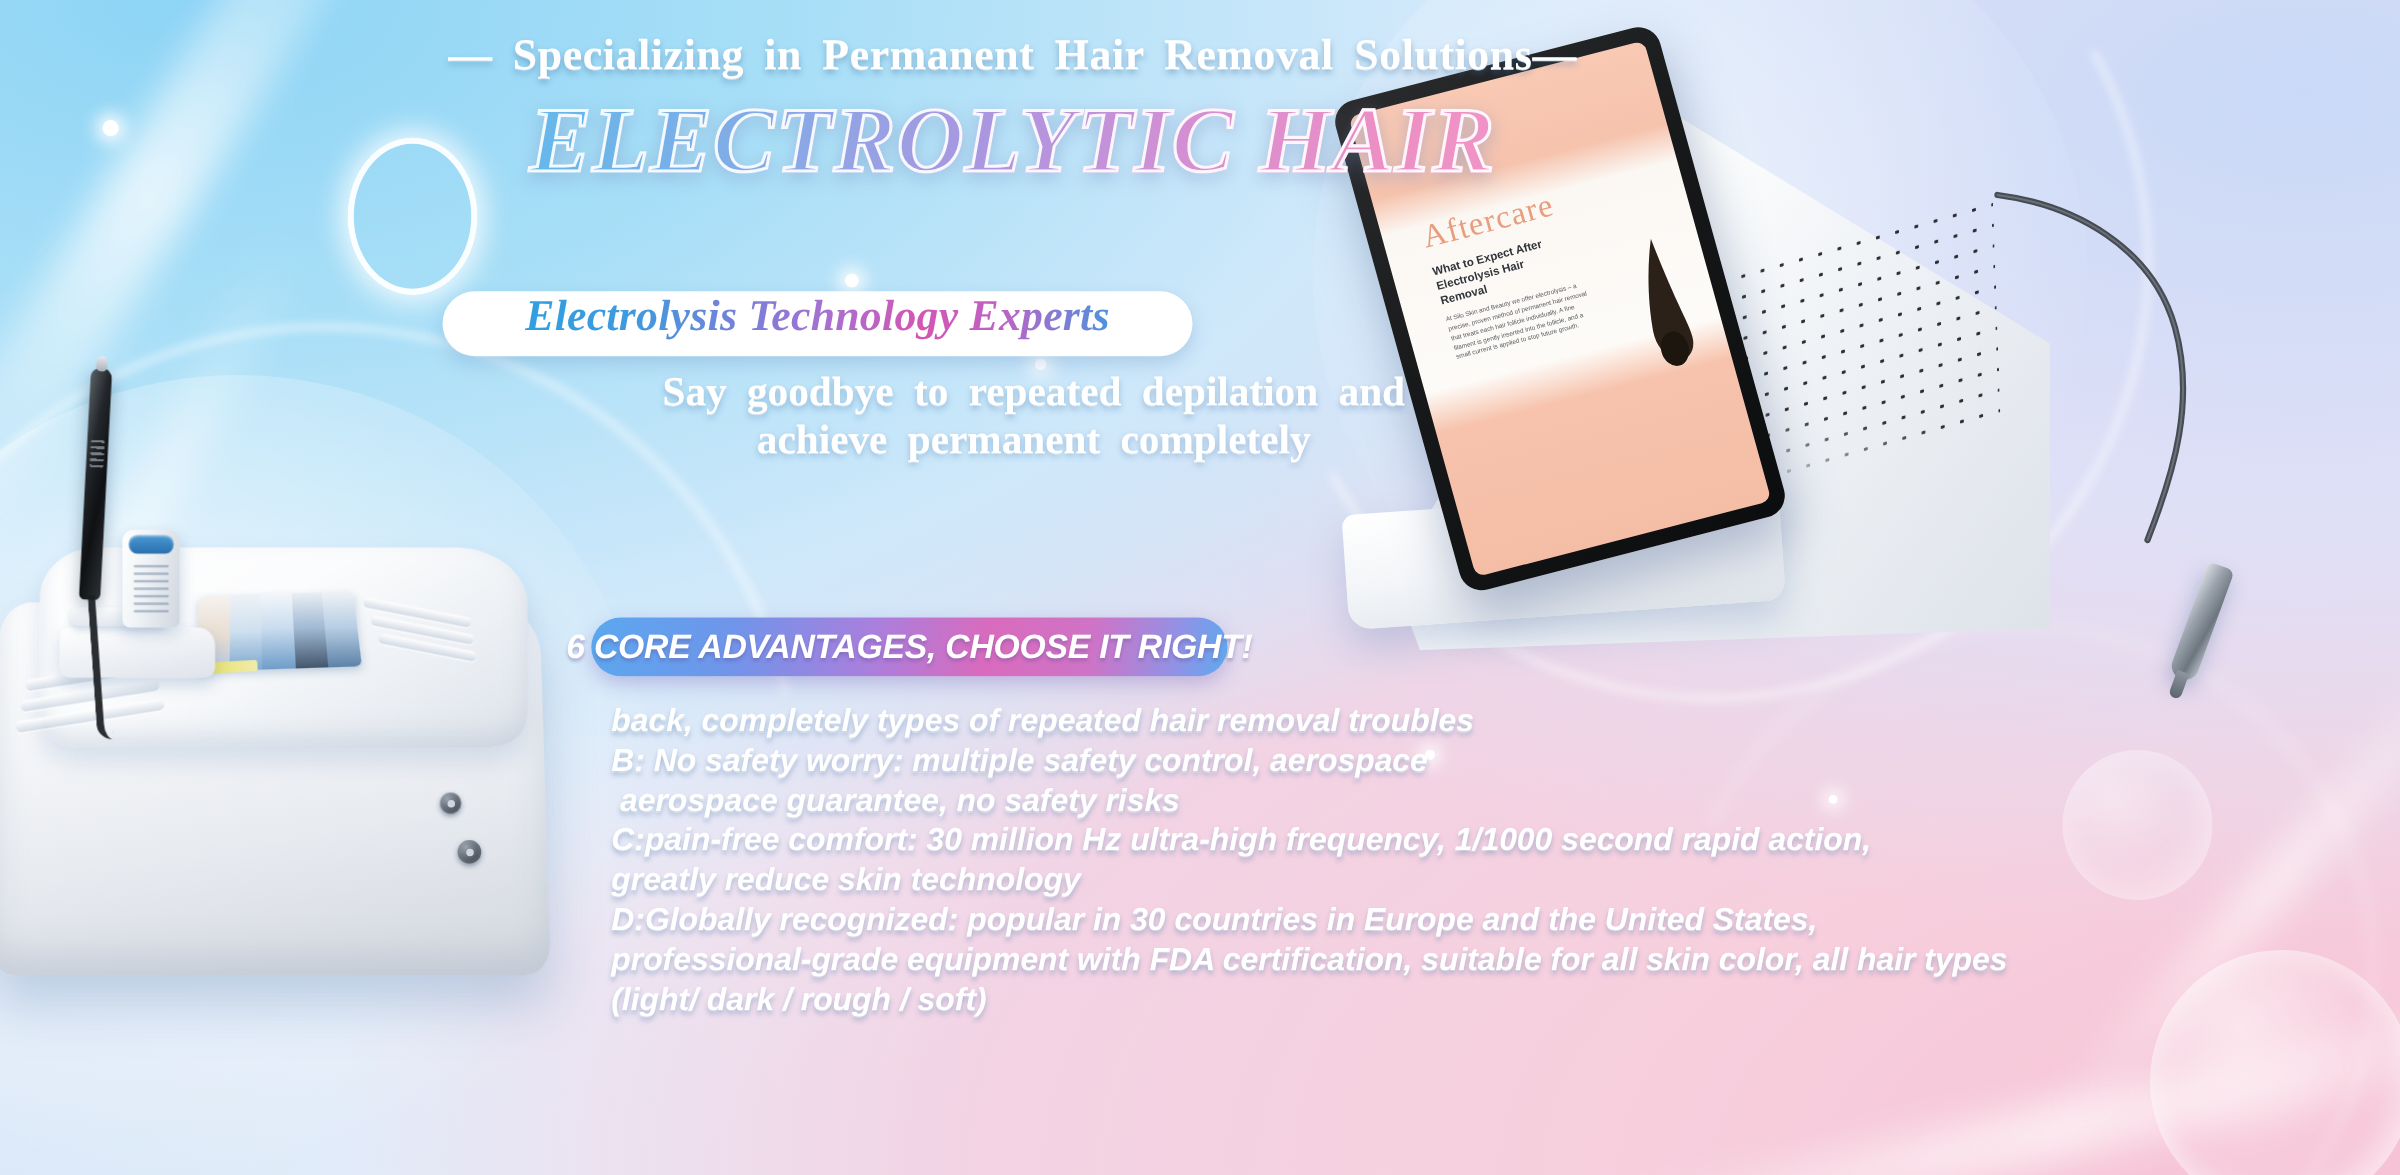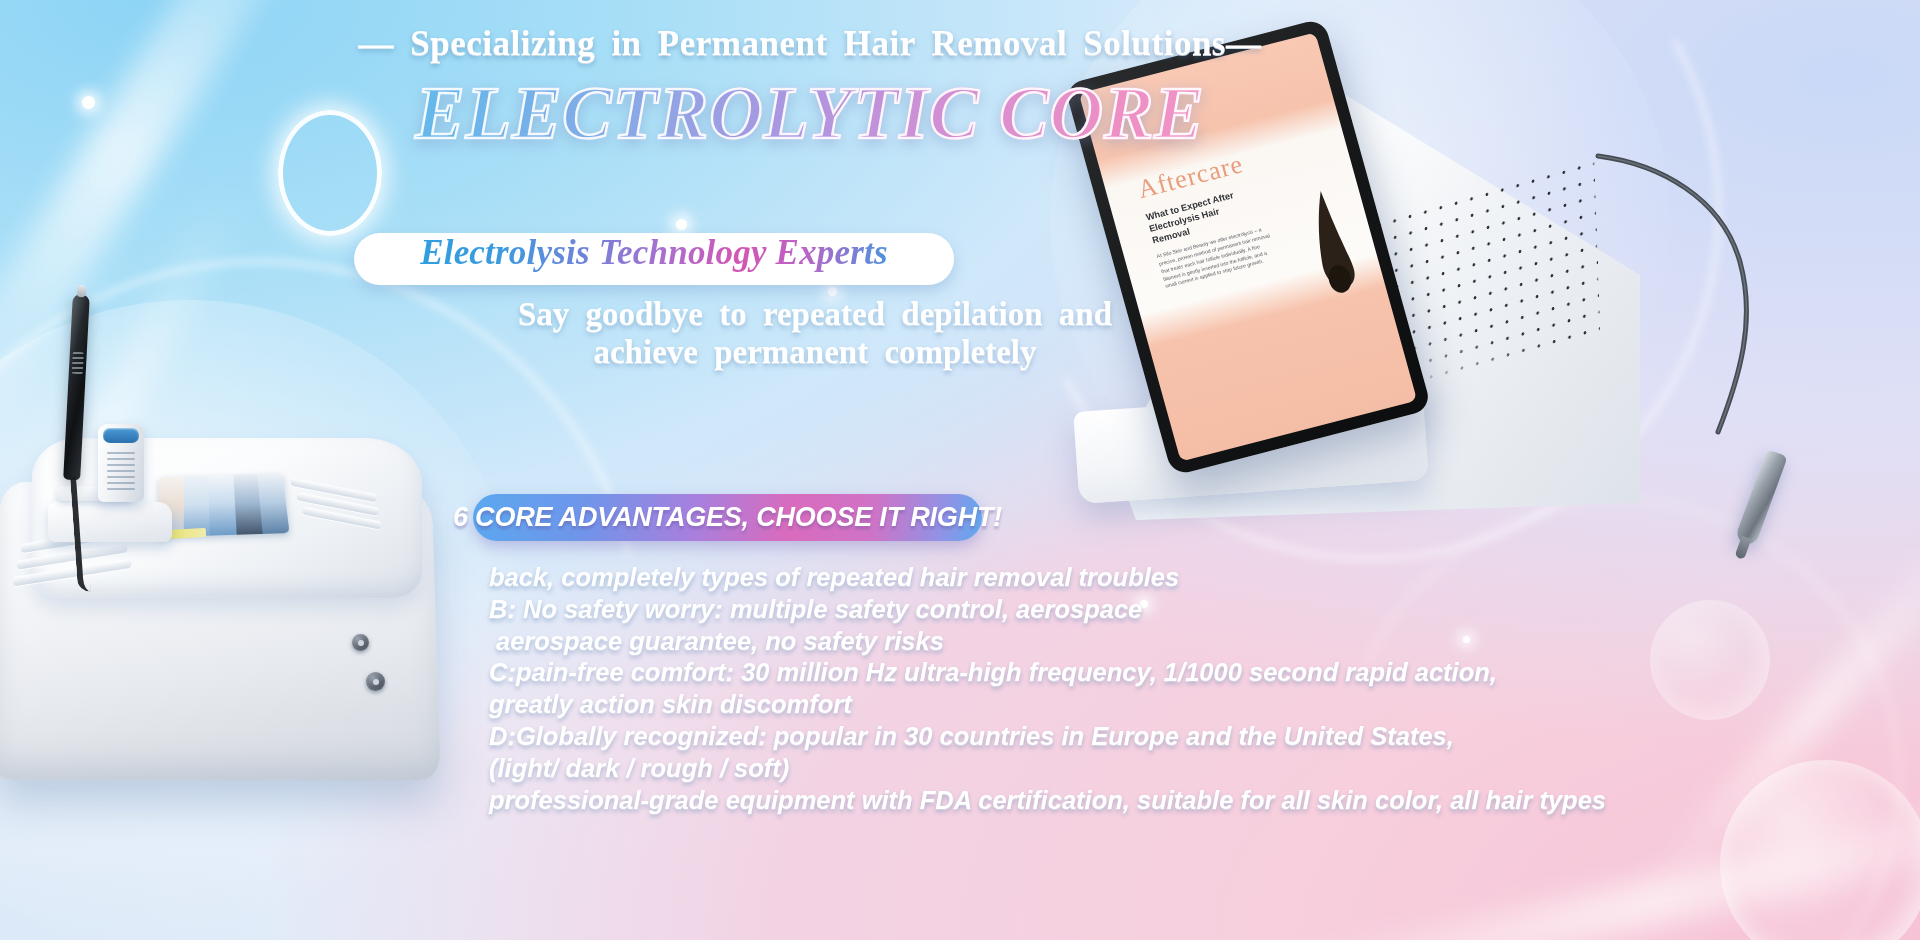--- a/index.html
+++ b/index.html
@@ -85,21 +85,21 @@
   }
   .pill span{
     font-family:"Liberation Serif", serif;
     font-weight:700;font-style:italic;font-size:35px;letter-spacing:.2px;
     background:linear-gradient(90deg,#2f9fe0 0%,#3e9ade 18%,#7a7fd8 38%,#a96fcf 52%,#d356b4 68%,#bc63c6 82%,#4d93dd 100%);
     -webkit-background-clip:text;background-clip:text;color:transparent;
     white-space:nowrap;
   }
 
   .subline{
-    position:absolute;left:320px;width:990px;text-align:center;
+    position:absolute;left:332px;width:990px;text-align:center;
     font-family:"Liberation Serif", serif;
     font-weight:700;font-size:33px;line-height:1.15;word-spacing:8px;
     color:#ffffff;
     text-shadow:0 3px 5px rgba(70,120,170,.40), 0 1px 0 rgba(255,255,255,.85);
   }
   .sl1{top:296px;}
   .sl2{top:334px;}
 
   .cta{
     position:absolute;left:473px;top:494px;width:509px;height:47px;
@@ -318,38 +318,38 @@
       <path d="M8 6 C70 14 132 48 150 112 C166 170 150 226 128 282" fill="none" stroke="#3a3f45" stroke-width="5" stroke-linecap="round" opacity=".92"></path>
       <path d="M8 6 C70 14 132 48 150 112 C166 170 150 226 128 282" fill="none" stroke="#8e959e" stroke-width="1.6" stroke-linecap="round" opacity=".5"></path>
     </svg>
     <div class="rd-probe"></div>
   </div>
 
   <div class="textcol">
 
     <div class="tagline">— Specializing in Permanent Hair Removal Solutions—</div>
 
-    <div class="bigtitle bt1">ELECTROLYTIC CORE</div>
+    <div class="bigtitle bt1">ELECTROLYTIC HAIR</div>
 
     <div class="pill">
       <span>Electrolysis Technology Experts</span>
     </div>
 
     <div class="subline sl1">Say goodbye to repeated depilation and</div>
     <div class="subline sl2">achieve permanent completely</div>
 
     <div class="cta">
       <span>6 CORE ADVANTAGES, CHOOSE IT RIGHT!</span>
     </div>
 
     <div class="bullets">
       <div>back, completely types of repeated hair removal troubles</div>
       <div>B: No safety worry: multiple safety control, aerospace</div>
       <div class="ind">aerospace guarantee, no safety risks</div>
       <div>C:pain-free comfort: 30 million Hz ultra-high frequency, 1/1000 second rapid action,</div>
-      <div>greatly action skin discomfort</div>
+      <div>greatly reduce skin technology</div>
       <div>D:Globally recognized: popular in 30 countries in Europe and the United States,</div>
+      <div>professional-grade equipment with FDA certification, suitable for all skin color, all hair types</div>
       <div>(light/ dark / rough / soft)</div>
-      <div>professional-grade equipment with FDA certification, suitable for all skin color, all hair types</div>
     </div>
 
   </div>
 </div>
 
 </body></html>

